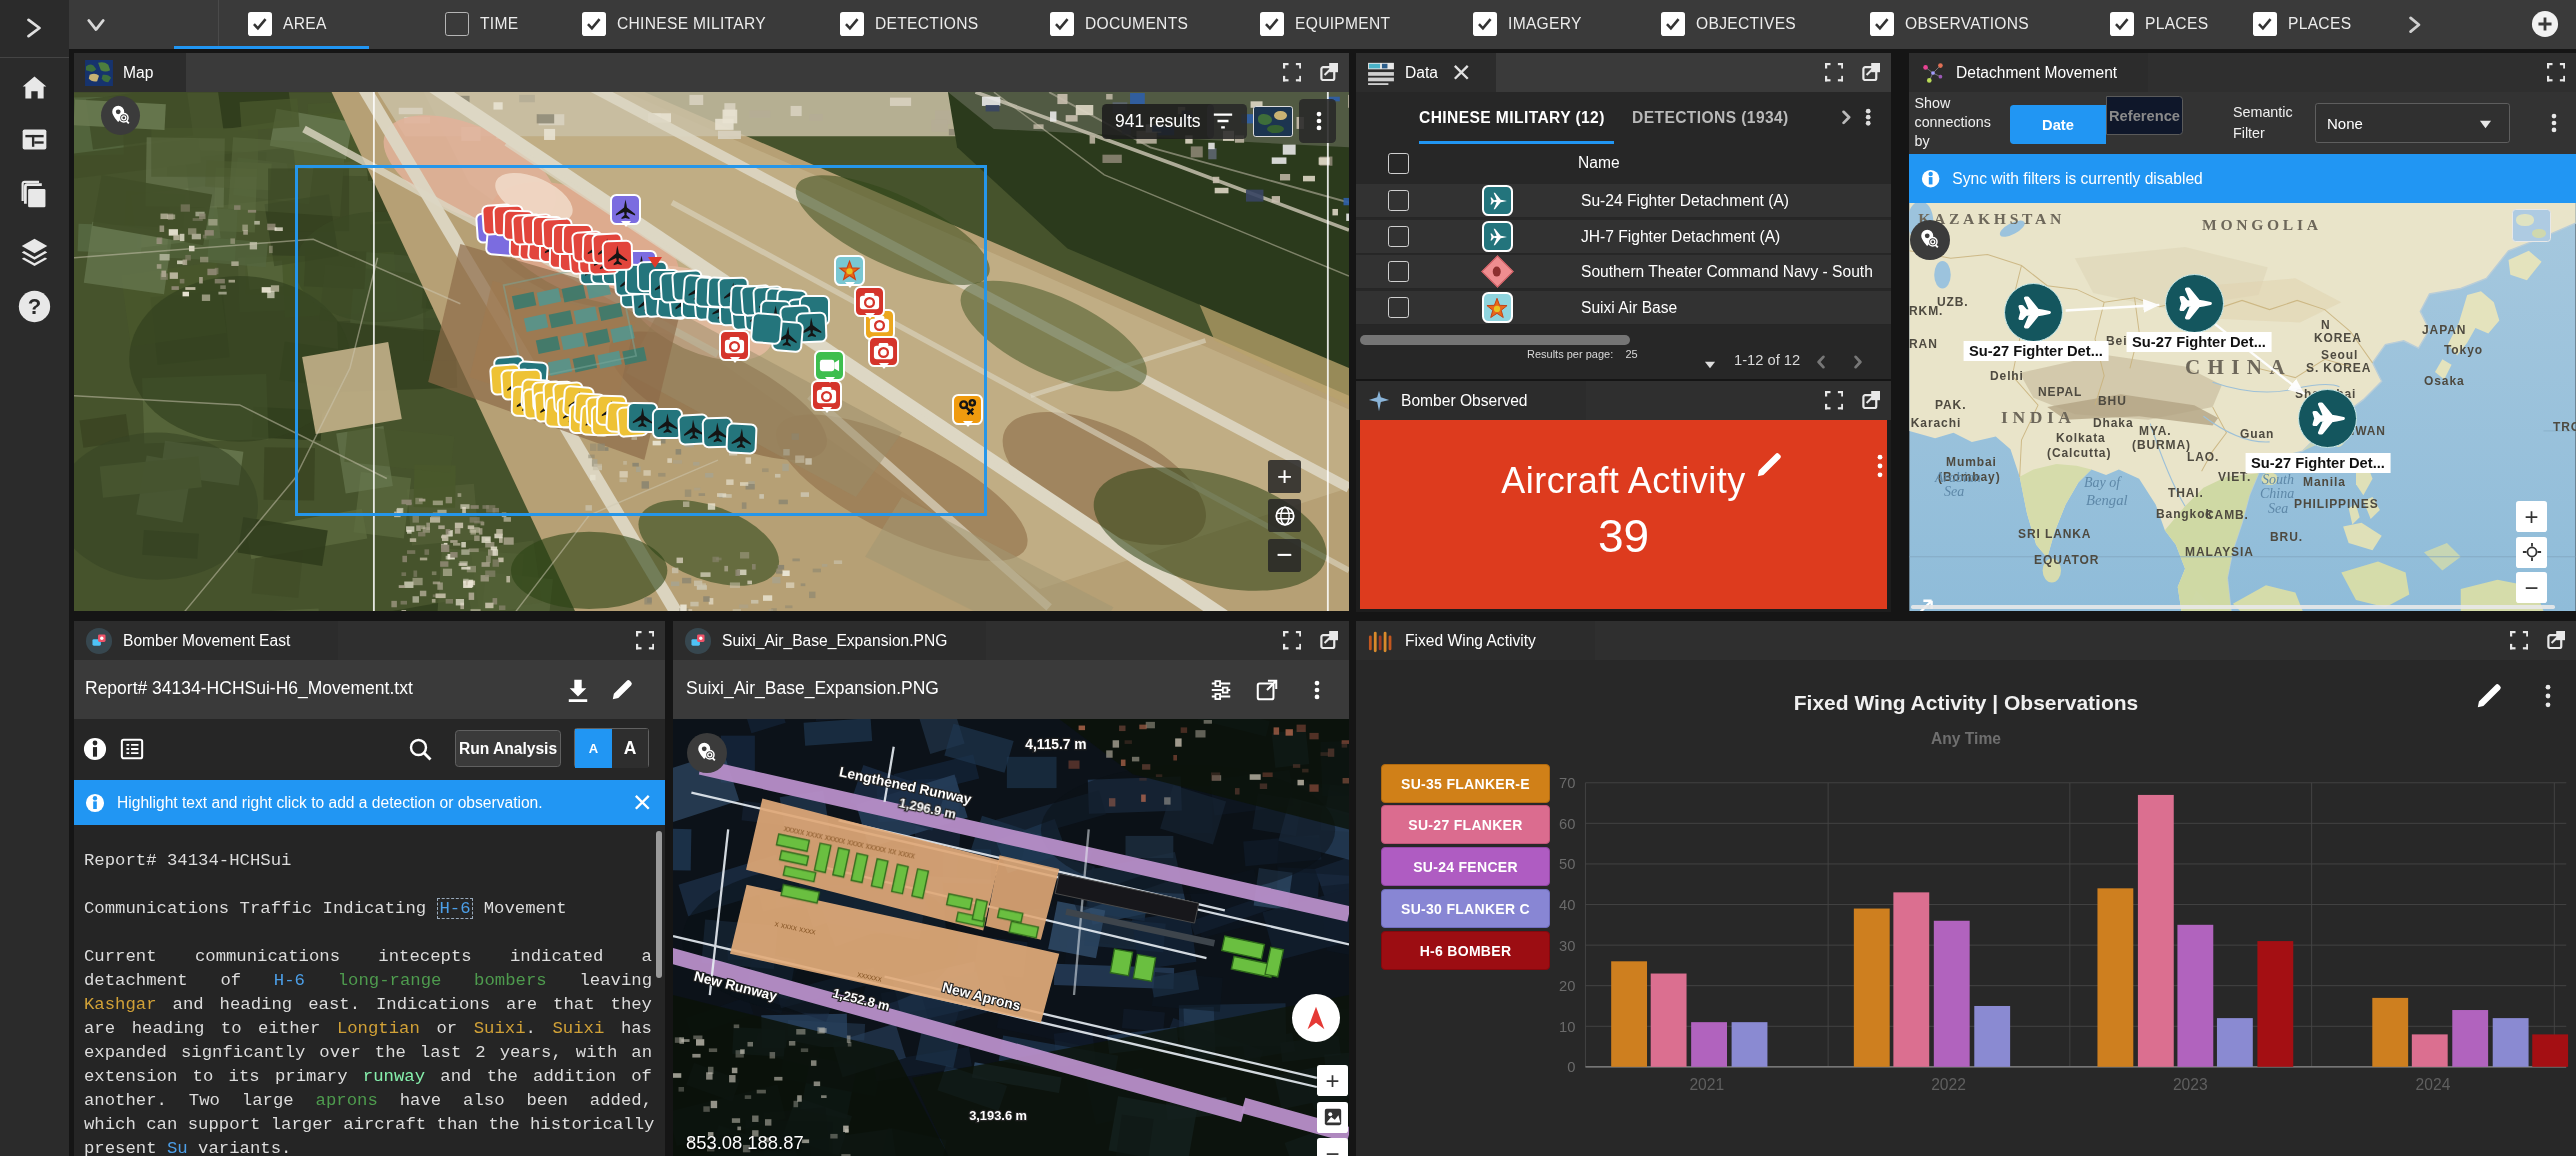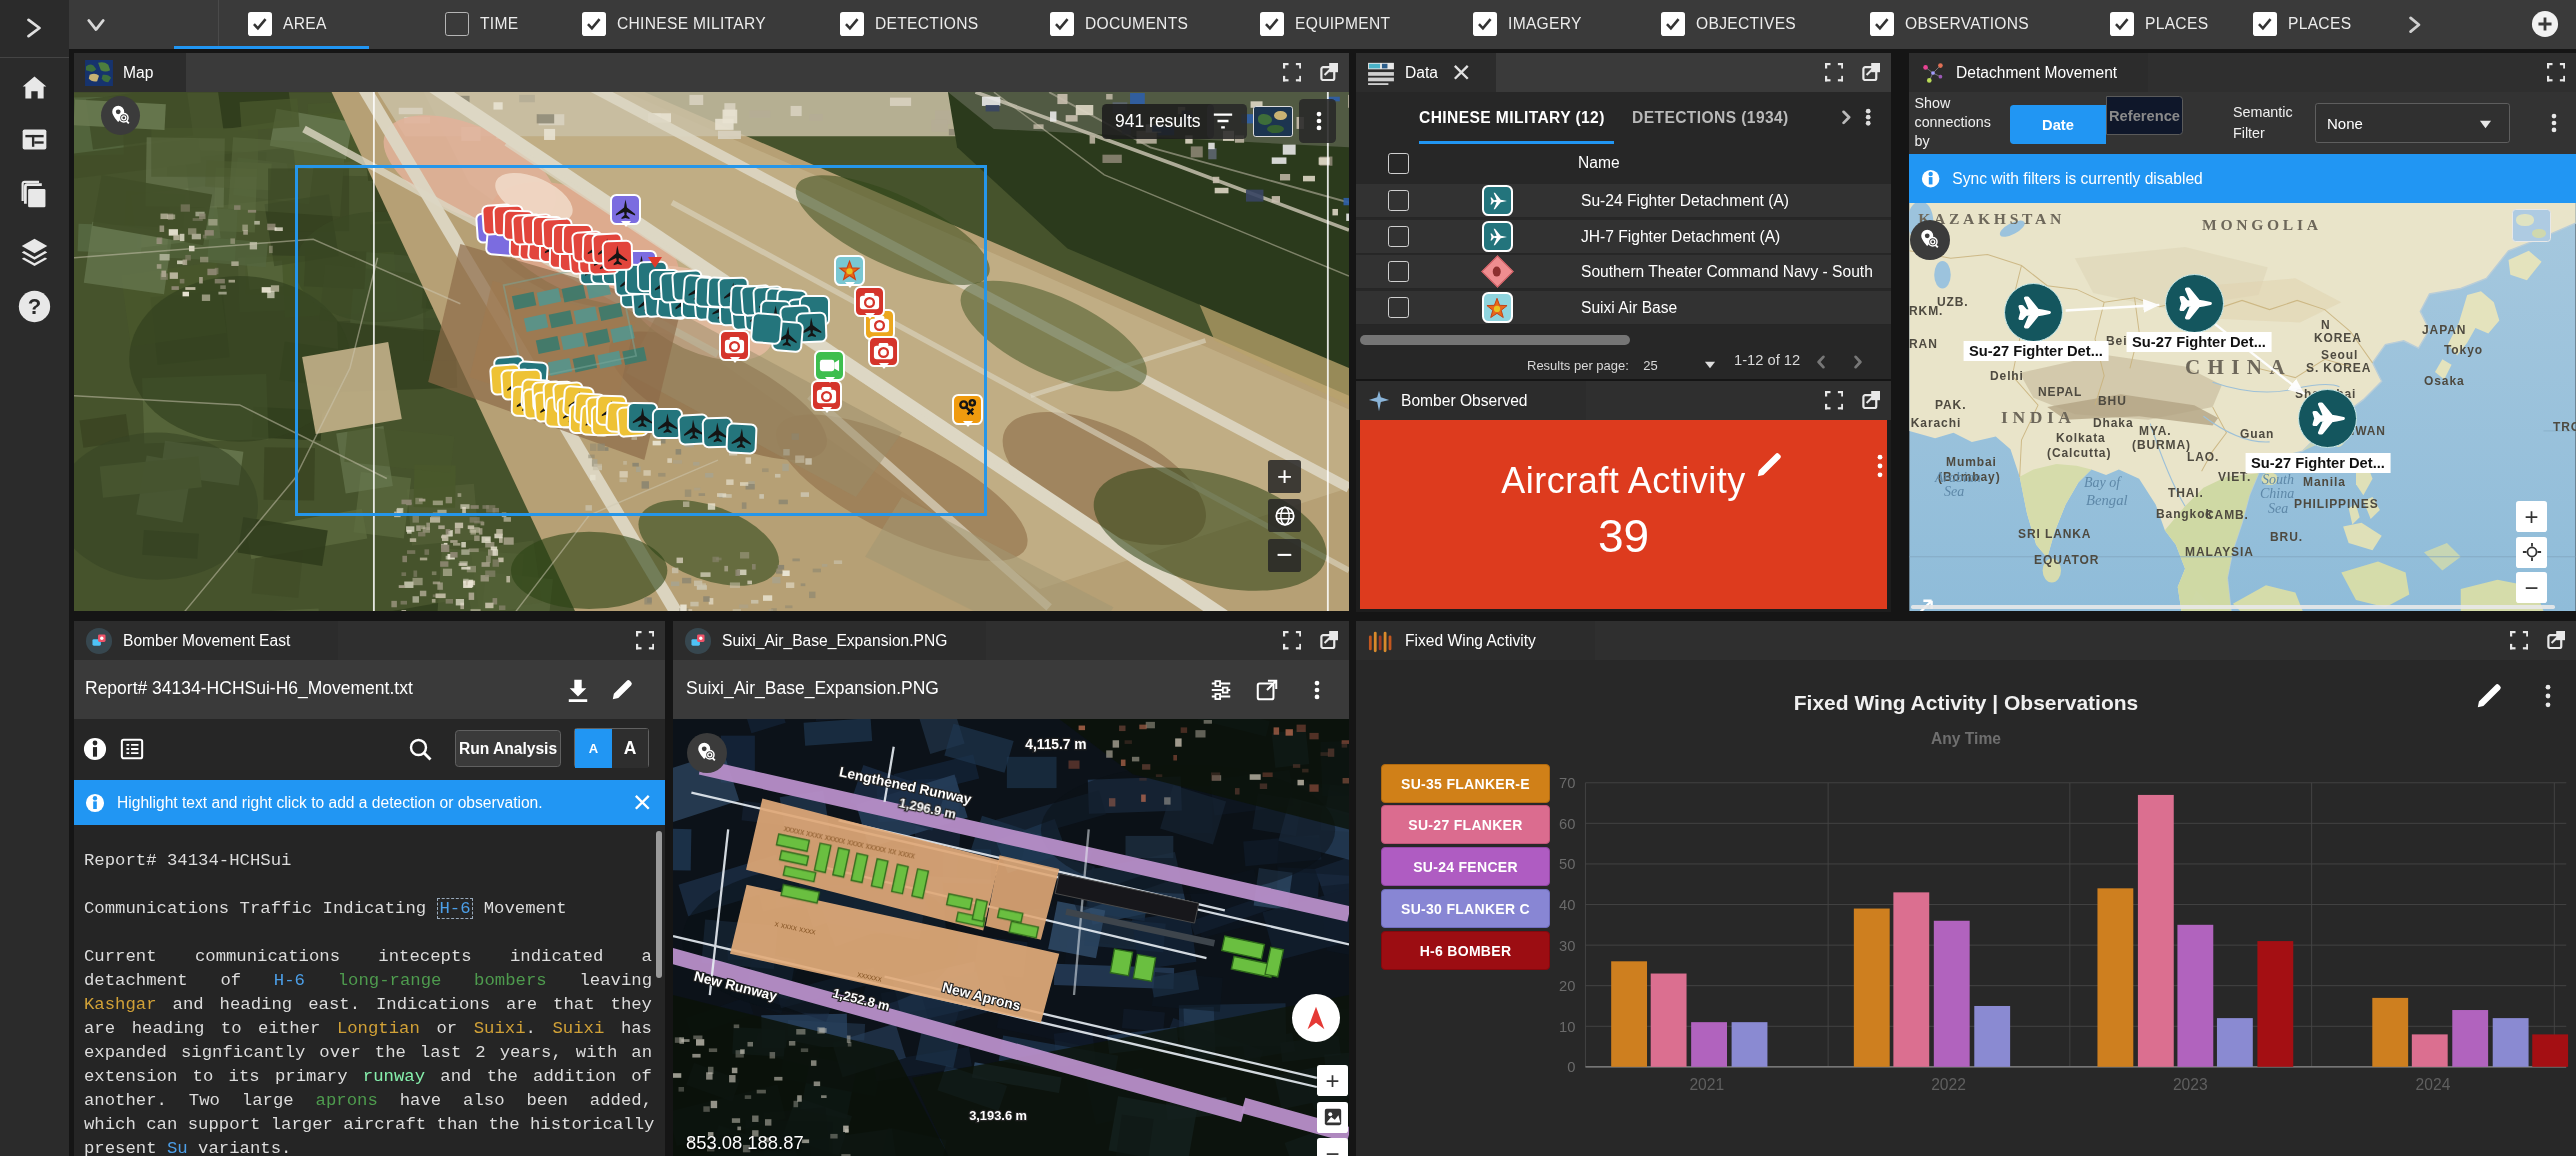--- a/index.html
+++ b/index.html
@@ -1087,21 +1087,21 @@
           <svg style="" width="24" height="24" viewBox="0 0 26 26">
             <polygon points="13.0,2.5 15.8,10.1 23.9,10.4 17.6,15.5 19.8,23.3 13.0,18.8 6.2,23.3 8.4,15.5 2.1,10.4 10.2,10.1" fill="#e8681b" stroke="#c23c10" stroke-width="1"></polygon>
             <circle cx="13" cy="14" r="3.4" fill="#e8c322"></circle>
           </svg>
         </div>
       </div>
       <div style="font-size:15.6px;color:#fff;margin-left:40px;white-space:nowrap">Suixi Air Base</div>
     </div>
     <div class="abs" style="left:3.7px;top:282px;width:270px;height:10px;background:#757575;border-radius:5.5px"></div>
     <div class="abs" style="left:0;top:282px;width:100%;height:10px;background:#2e2e2e;z-index:-1"></div>
-    <div class="abs" style="left:171px;top:305px;font-size:13px;color:#d9d9d9">Results per page:&nbsp;&nbsp;&nbsp;&nbsp;25</div>
+    <div class="abs" style="left:171px;top:295px;font-size:11px;color:#d9d9d9">Results per page:&nbsp;&nbsp;&nbsp;&nbsp;25</div>
     <div class="abs" style="left:348px;top:305px"><svg style="" width="12" height="12" viewBox="0 0 13 13">
         <path fill="#ddd" d="M1 3 L12 3 L6.5 10 Z"></path>
       </svg></div>
     <div class="abs" style="left:378px;top:299px;font-size:14.7px;color:#d9d9d9">1-12 of 12</div>
     <div class="abs" style="left:458px;top:302px"><svg style="" width="14" height="14" viewBox="0 0 15 15">
         <path d="M10 2 L5 7.5 L10 13" fill="none" stroke="#777" stroke-width="3" stroke-linecap="round" stroke-linejoin="round"></path>
       </svg></div>
     <div class="abs" style="left:495px;top:302px"><svg style="" width="14" height="14" viewBox="0 0 15 15">
         <path d="M5 2 L10 7.5 L5 13" fill="none" stroke="#777" stroke-width="3" stroke-linecap="round" stroke-linejoin="round"></path>
       </svg></div>

